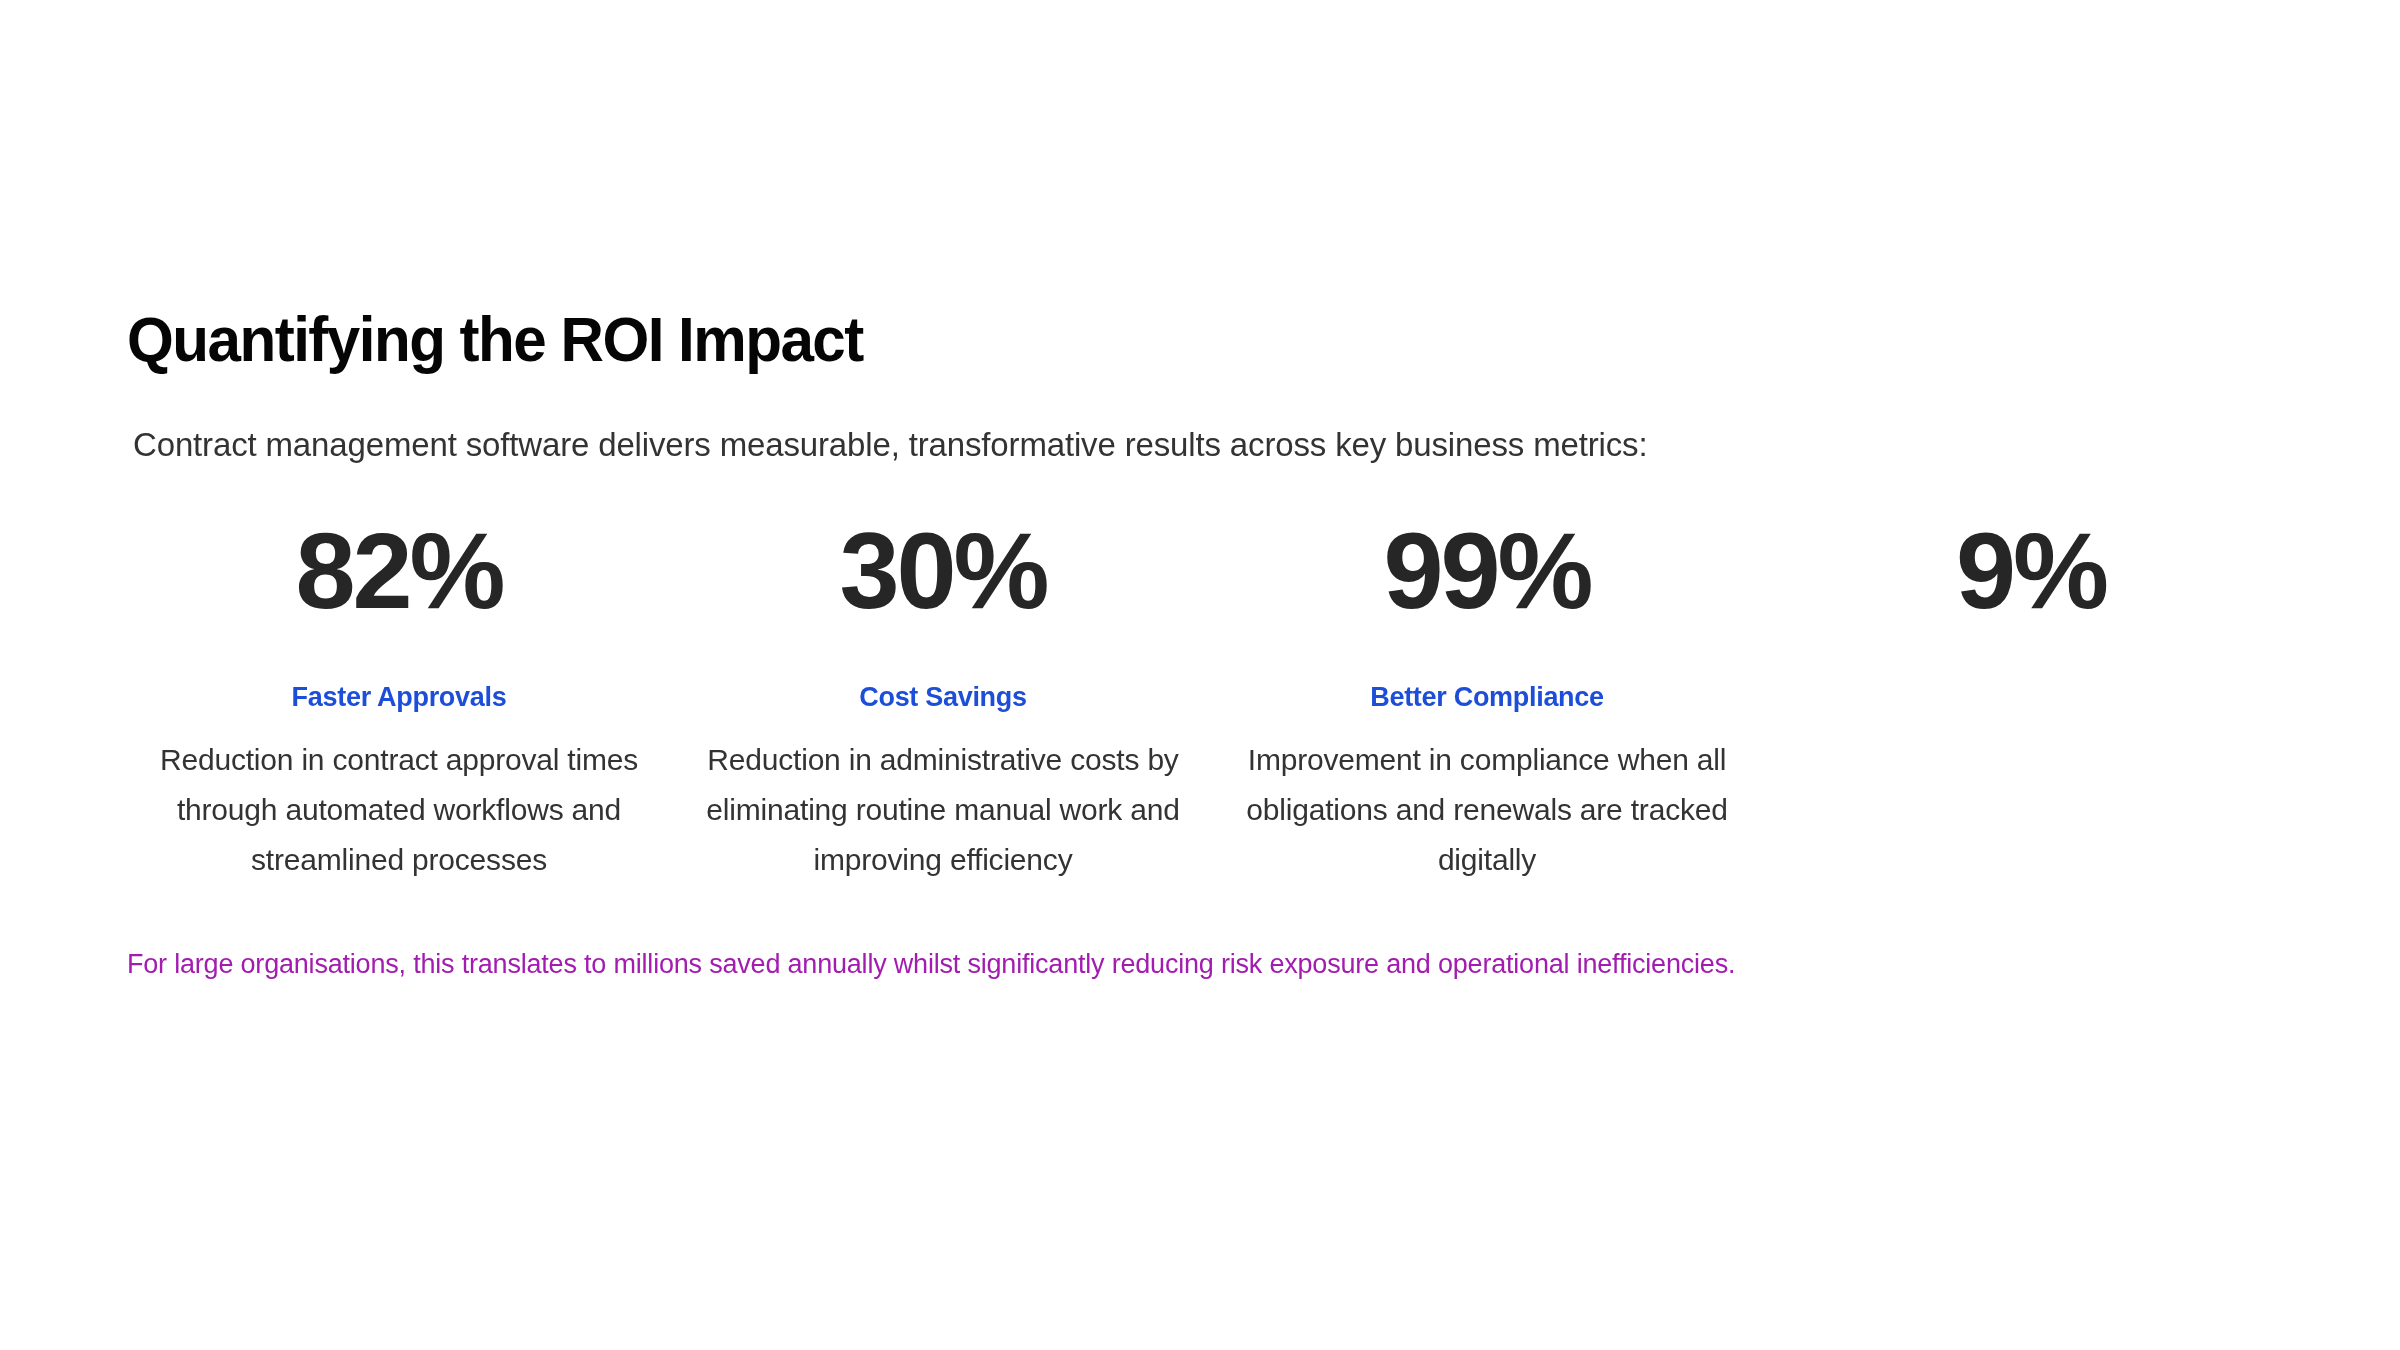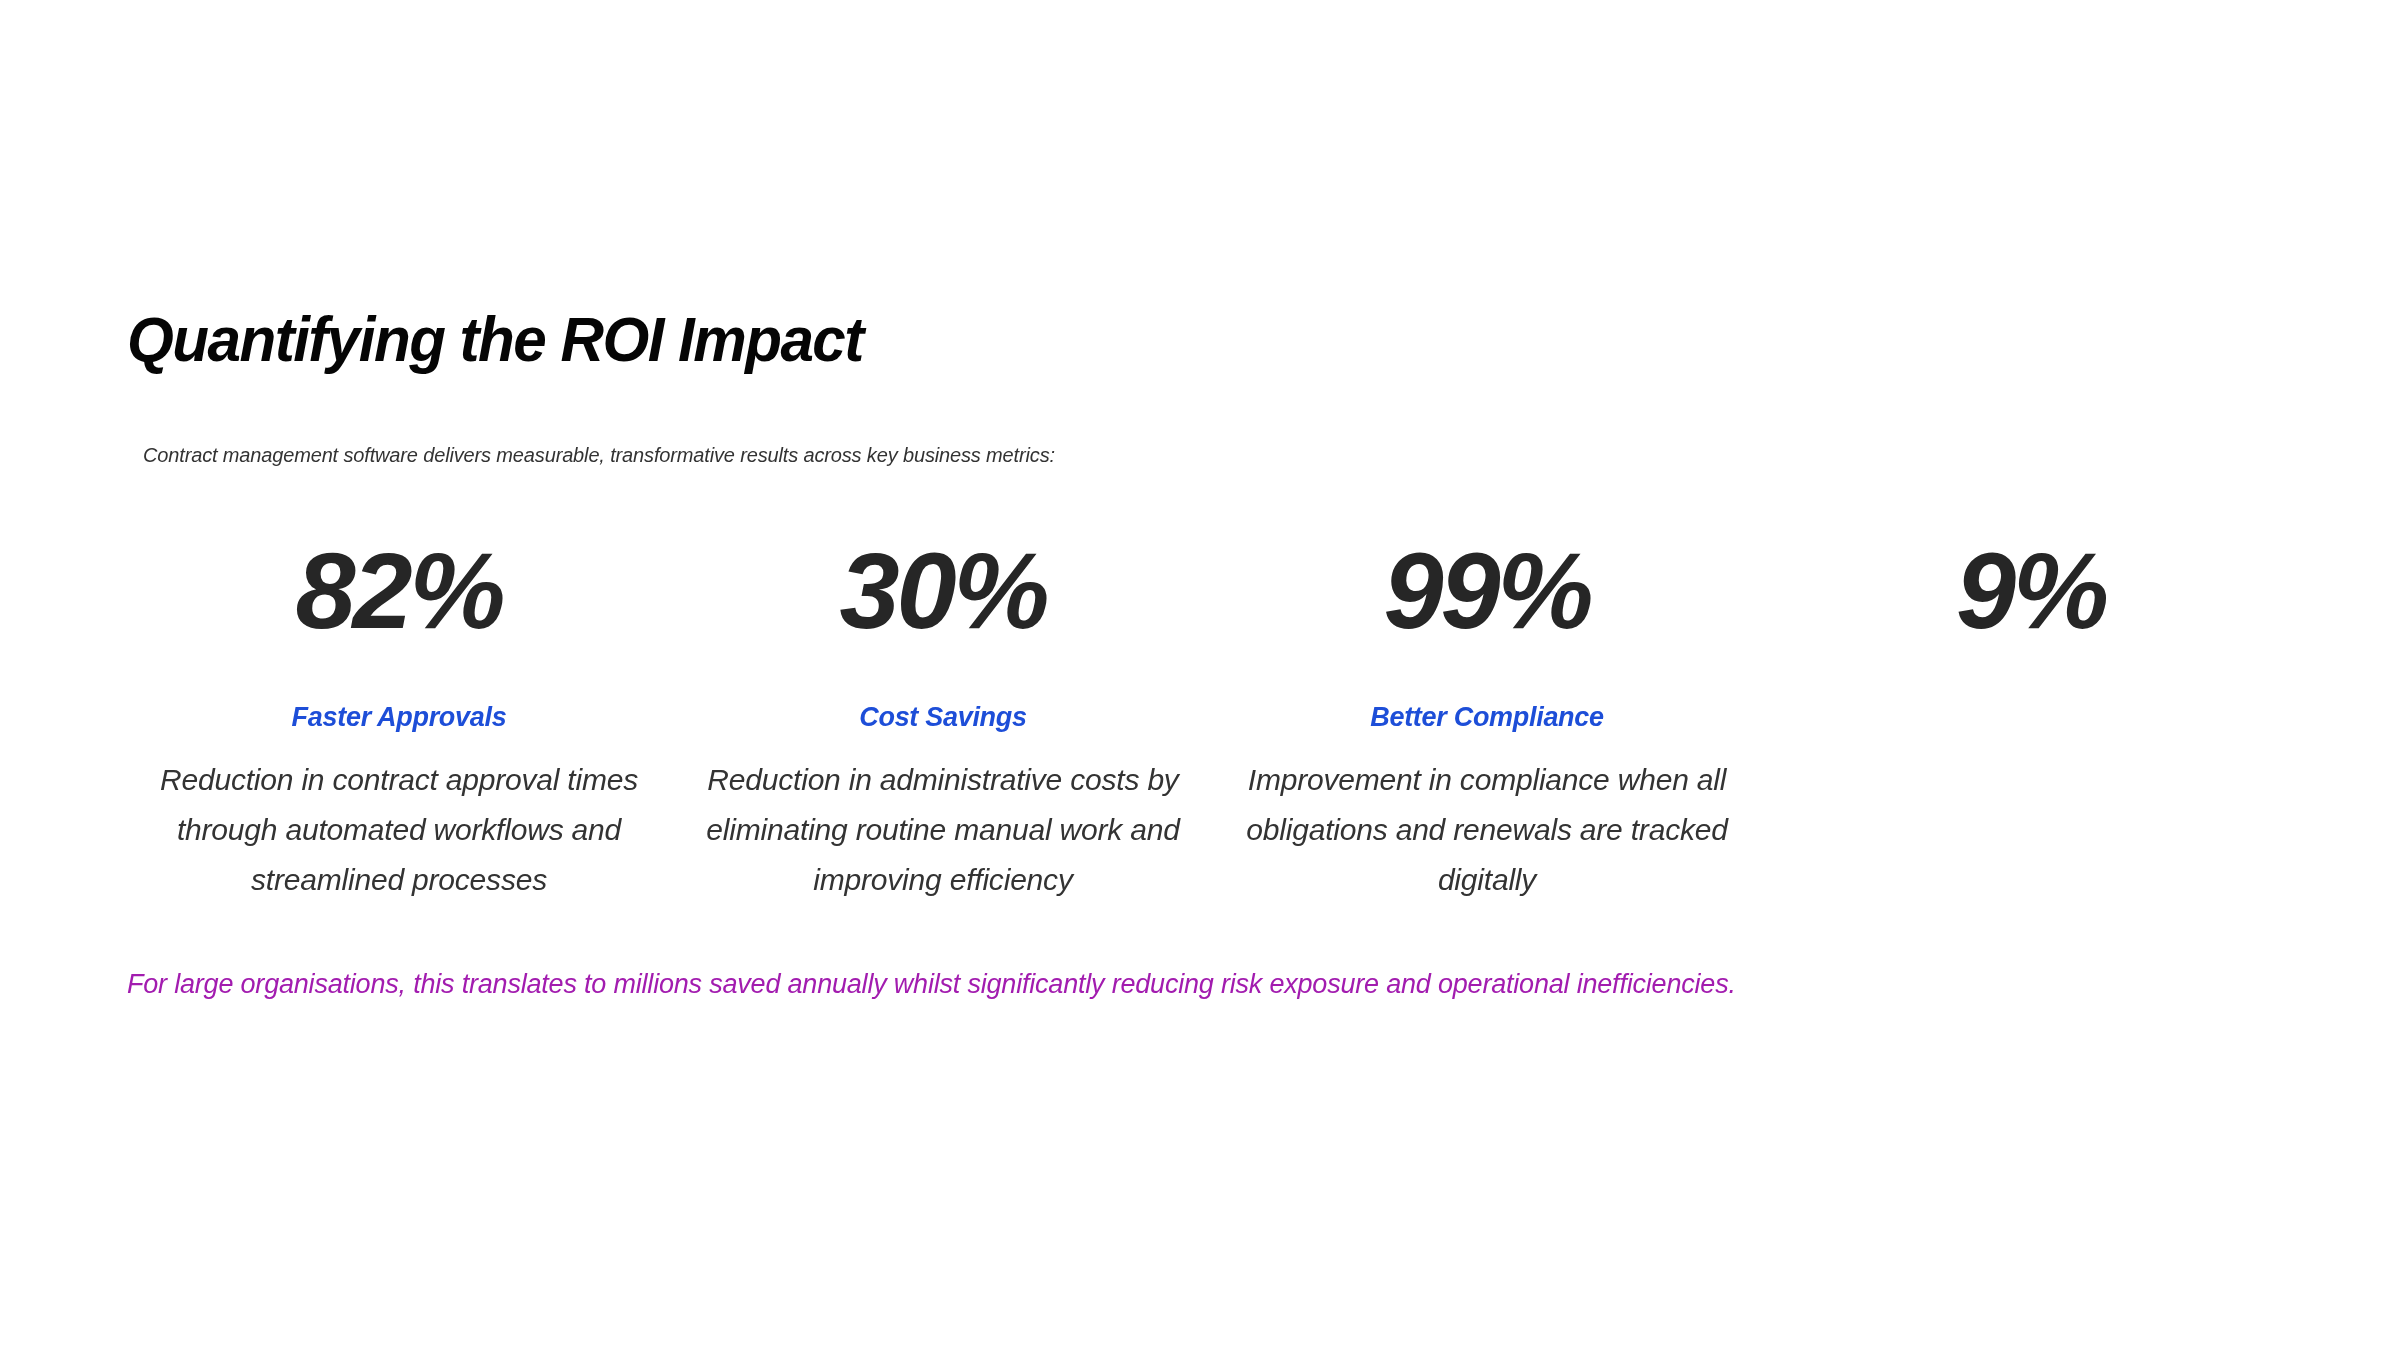--- a/index.html
+++ b/index.html
@@ -14,21 +14,20 @@
     font-family: "Liberation Sans", sans-serif;
     -webkit-font-smoothing: antialiased;
   }
 
   .page {
     position: relative;
     width: 2400px;
     height: 1350px;
     background: #ffffff;
     box-sizing: border-box;
-    font-style: italic;
   }
 
   .content {
     position: absolute;
     left: 127px;
     top: 300px;
     width: 2176px;
   }
 
   
@@ -40,23 +39,23 @@
     font-weight: 700;
     letter-spacing: -1.6px;
     color: #050505;
     transform: scaleX(0.955);
     transform-origin: left center;
     white-space: nowrap;
   }
 
   
   .intro-text {
-    margin: 16px;
+    margin: 6px;
     padding-top: 42px;
-    font-size: 20px;
+    font-size: 33px;
     line-height: 38px;
     font-weight: 400;
     color: #333333;
     letter-spacing: -0.15px;
   }
 
   
   .stats-grid {
     display: flex;
     flex-direction: row;

